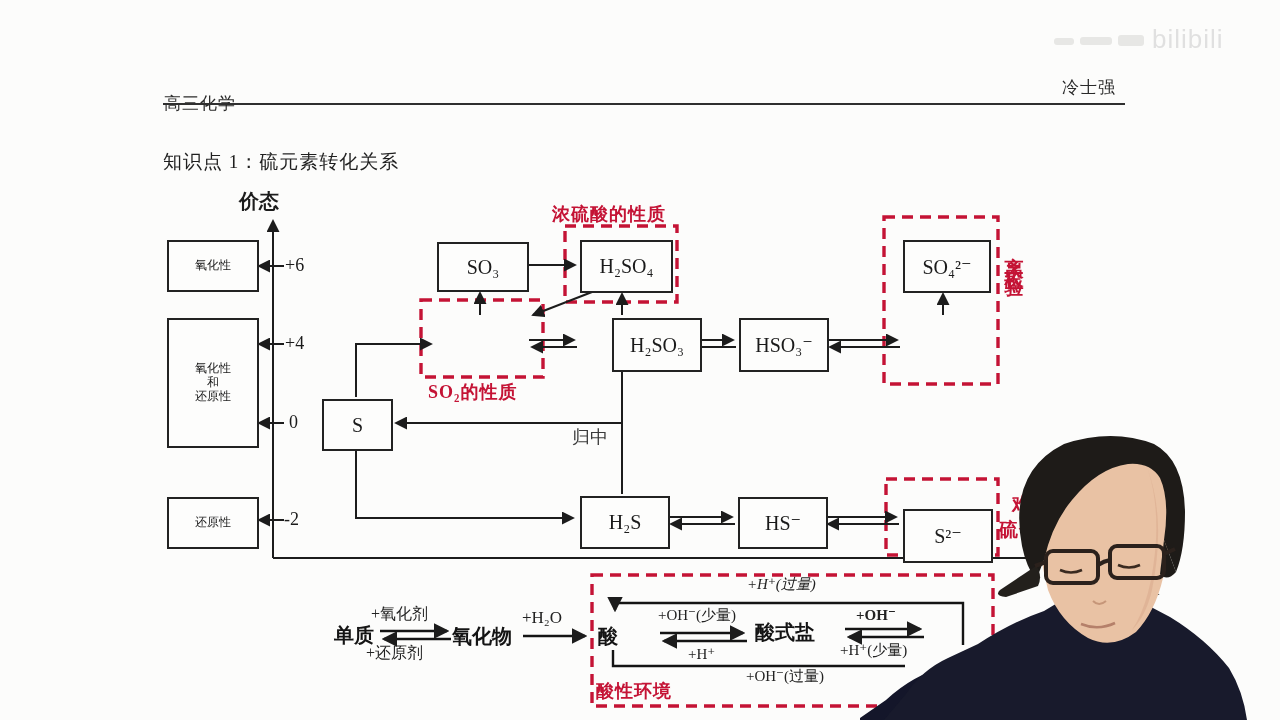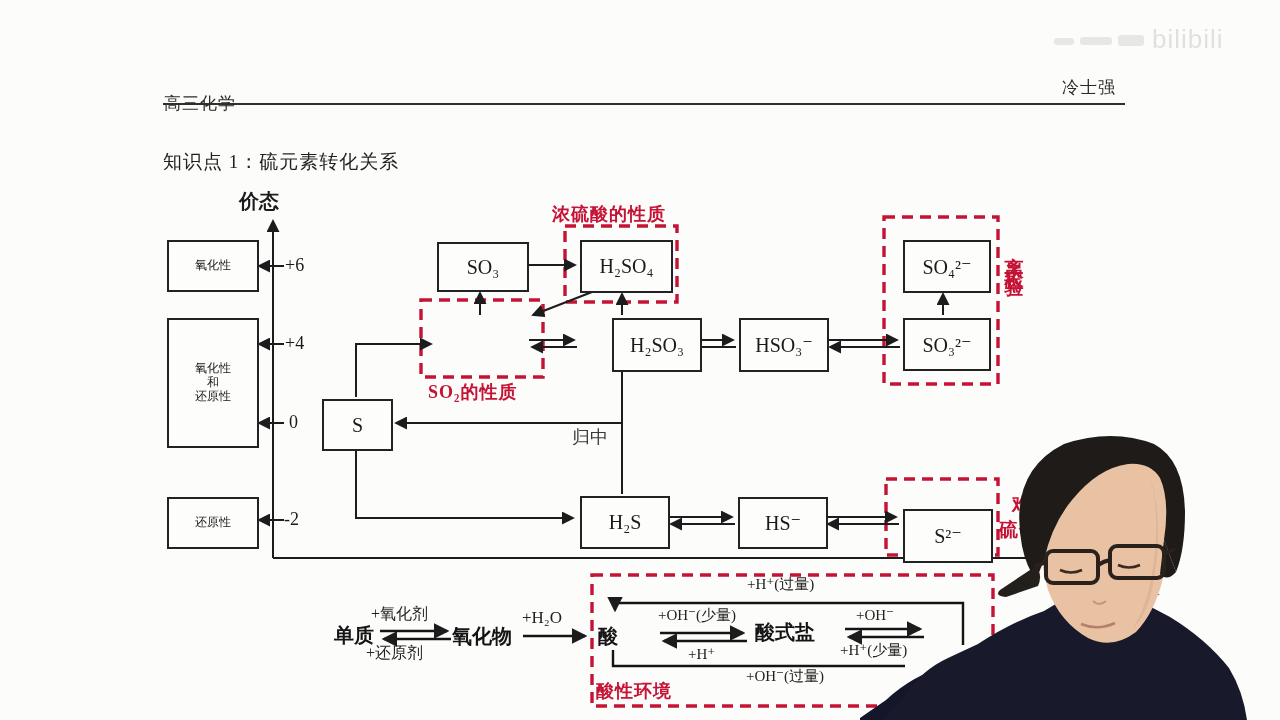--- a/index.html
+++ b/index.html
@@ -126,21 +126,20 @@
   </div>
   <div class="catbox" style="left:167px;top:497px;width:88px;height:48px;">
     <span>还原性</span>
   </div>
 
   <div class="chembox" style="left:437px;top:242px;width:88px;height:46px;">SO₃</div>
   <div class="chembox" style="left:580px;top:240px;width:89px;height:49px;">H₂SO₄</div>
   <div class="chembox" style="left:580px;top:318px;width:86px;height:50px;margin-left:32px;">H₂SO₃</div>
   <div class="chembox" style="left:739px;top:318px;width:86px;height:50px;">HSO₃⁻</div>
   <div class="chembox" style="left:903px;top:240px;width:84px;height:49px;">SO₄²⁻</div>
-  <div class="chembox" style="left:903px;top:318px;width:84px;height:49px;">SO₃²⁻</div>
   <div class="chembox" style="left:322px;top:399px;width:67px;height:48px;">S</div>
   <div class="chembox" style="left:580px;top:496px;width:86px;height:49px;">H₂S</div>
   <div class="chembox" style="left:738px;top:497px;width:86px;height:48px;">HS⁻</div>
   <div class="chembox" style="left:903px;top:509px;width:86px;height:50px;">S²⁻</div>
 
   <div class="redlab" style="left:552px;top:202px;">浓硫酸的性质</div>
   <div class="redlab" style="left:428px;top:380px;">SO₂的性质</div>
   <div class="redlab vert" style="left:1001px;top:242px;height:140px;">离子检验</div>
   <div class="redlab" style="left:1012px;top:491px;font-size:19px;">难</div>
   <div class="redlab" style="left:999px;top:517px;font-size:19px;">硫化</div>
@@ -151,23 +150,23 @@
 
   <div class="abs chain-main" style="left:334px;top:622px;">单质</div>
   <div class="abs chain-small" style="left:371px;top:604px;font-size:16px;">+氧化剂</div>
   <div class="abs chain-small" style="left:366px;top:643px;font-size:16px;">+还原剂</div>
   <div class="abs chain-main" style="left:452px;top:623px;">氧化物</div>
   <div class="abs chain-small" style="left:522px;top:608px;font-size:17px;">+H₂O</div>
   <div class="abs chain-main" style="left:598px;top:623px;">酸</div>
   <div class="abs chain-small" style="left:658px;top:606px;">+OH⁻(少量)</div>
   <div class="abs chain-small" style="left:688px;top:645px;">+H⁺</div>
   <div class="abs chain-main" style="left:755px;top:619px;">酸式盐</div>
-  <div class="abs chain-small" style="left:856px;top:606px;">+OH⁻</div>
+  <div class="abs chain-small" style="left:856px;top:606px;font-weight:bold;">+OH⁻</div>
   <div class="abs chain-small" style="left:840px;top:641px;">+H⁺(少量)</div>
-  <div class="abs chain-small" style="left:747px;top:575px;">+H⁺(过量)</div>
+  <div class="abs chain-small" style="left:747px;top:575px;font-style:italic;">+H⁺(过量)</div>
   <div class="abs chain-small" style="left:746px;top:667px;">+OH⁻(过量)</div>
 
   <svg class="abs" style="left:860px;top:430px;" width="420" height="290" viewBox="860 430 420 290">
     <g>
 
       <path d="M860,718 L886,700 Q914,674 948,666 L990,690 L1000,720 L860,720 Z" fill="#14162a"></path>
 
       <path d="M884,720 L906,694 Q922,670 948,658 L978,644 Q1012,622 1044,611 L1064,599 Q1071,589 1069,582 L1137,579 Q1139,599 1151,607 L1170,617 Q1206,639 1229,668 Q1243,691 1247,720 Z" fill="#181a2c"></path>
 
       <path d="M1066,578 L1069,616 Q1101,634 1135,612 L1137,576 Z" fill="#d9a588"></path>

